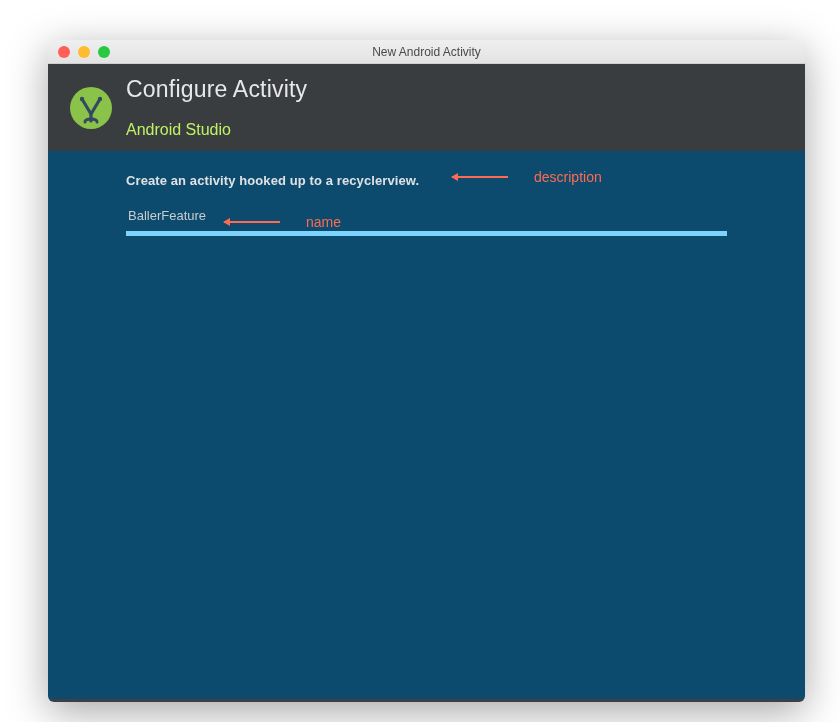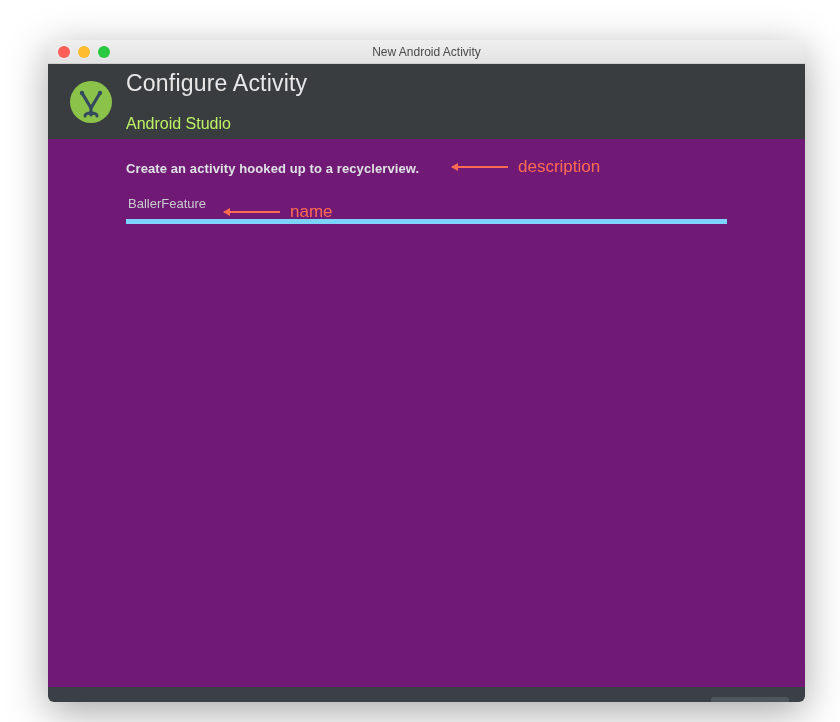--- a/index.html
+++ b/index.html
@@ -25,38 +25,38 @@
     .dot { width: 12px; height: 12px; border-radius: 50%; }
     .dot.red { background: #ff5f57; }
     .dot.yellow { background: #febc2e; }
     .dot.green { background: #28c840; }
     .title-text {
       position: absolute; left: 0; right: 0; text-align: center;
       font-size: 12px; color: #4a4a4a;
     }
     .header {
       background: #3a3d40;
-      padding: 6px 22px;
+      padding: 12px 22px;
       display: flex;
       align-items: center;
       gap: 14px;
     }
     .logo {
       width: 42px; height: 42px; position: relative;
     }
     .logo-circle {
       width: 42px; height: 42px; border-radius: 50%;
       background: #8bc34a;
       position: absolute;
     }
     .logo svg { position: absolute; left: 0; top: 0; }
     .header-text h1 { color: #e8e8e8; font-weight: 400; font-size: 23px; letter-spacing: 0.2px; }
     .header-text .sub { color: #bef264; font-size: 16px; margin-top: 18px; }
     .content {
-      background: #701a75;
+      background: #0c4a6e;
       height: 548px;
       padding: 22px 78px 0 78px;
       position: relative;
     }
     .desc {
       color: #dfe2e4; font-size: 13px; font-weight: 600; letter-spacing: 0.1px;
     }
     .field-label {
       color: #dfe2e4; font-size: 13px; font-weight: 700; margin-top: 30px; letter-spacing: 0.1px;
     }
@@ -67,25 +67,25 @@
       border: none;
       border-bottom: 5px solid #7dd3fc;
       color: #c9ccce;
       font-size: 13px;
       padding: 8px 2px;
       outline: none;
     }
     .annotation {
       position: absolute;
       color: #ff6b52;
-      font-size: 17px;
+      font-size: 14px;
       font-weight: 500;
       display: flex;
       align-items: center;
-      gap: 10px;
+      gap: 26px;
     }
     .arrow-line {
       width: 56px; height: 1.5px; background: #ff6b52; position: relative;
     }
     .arrow-line::before {
       content:''; position:absolute; left:-1px; top:-3px;
       border-top:4px solid transparent; border-bottom:4px solid transparent;
       border-right:7px solid #ff6b52;
     }
     .footer {

